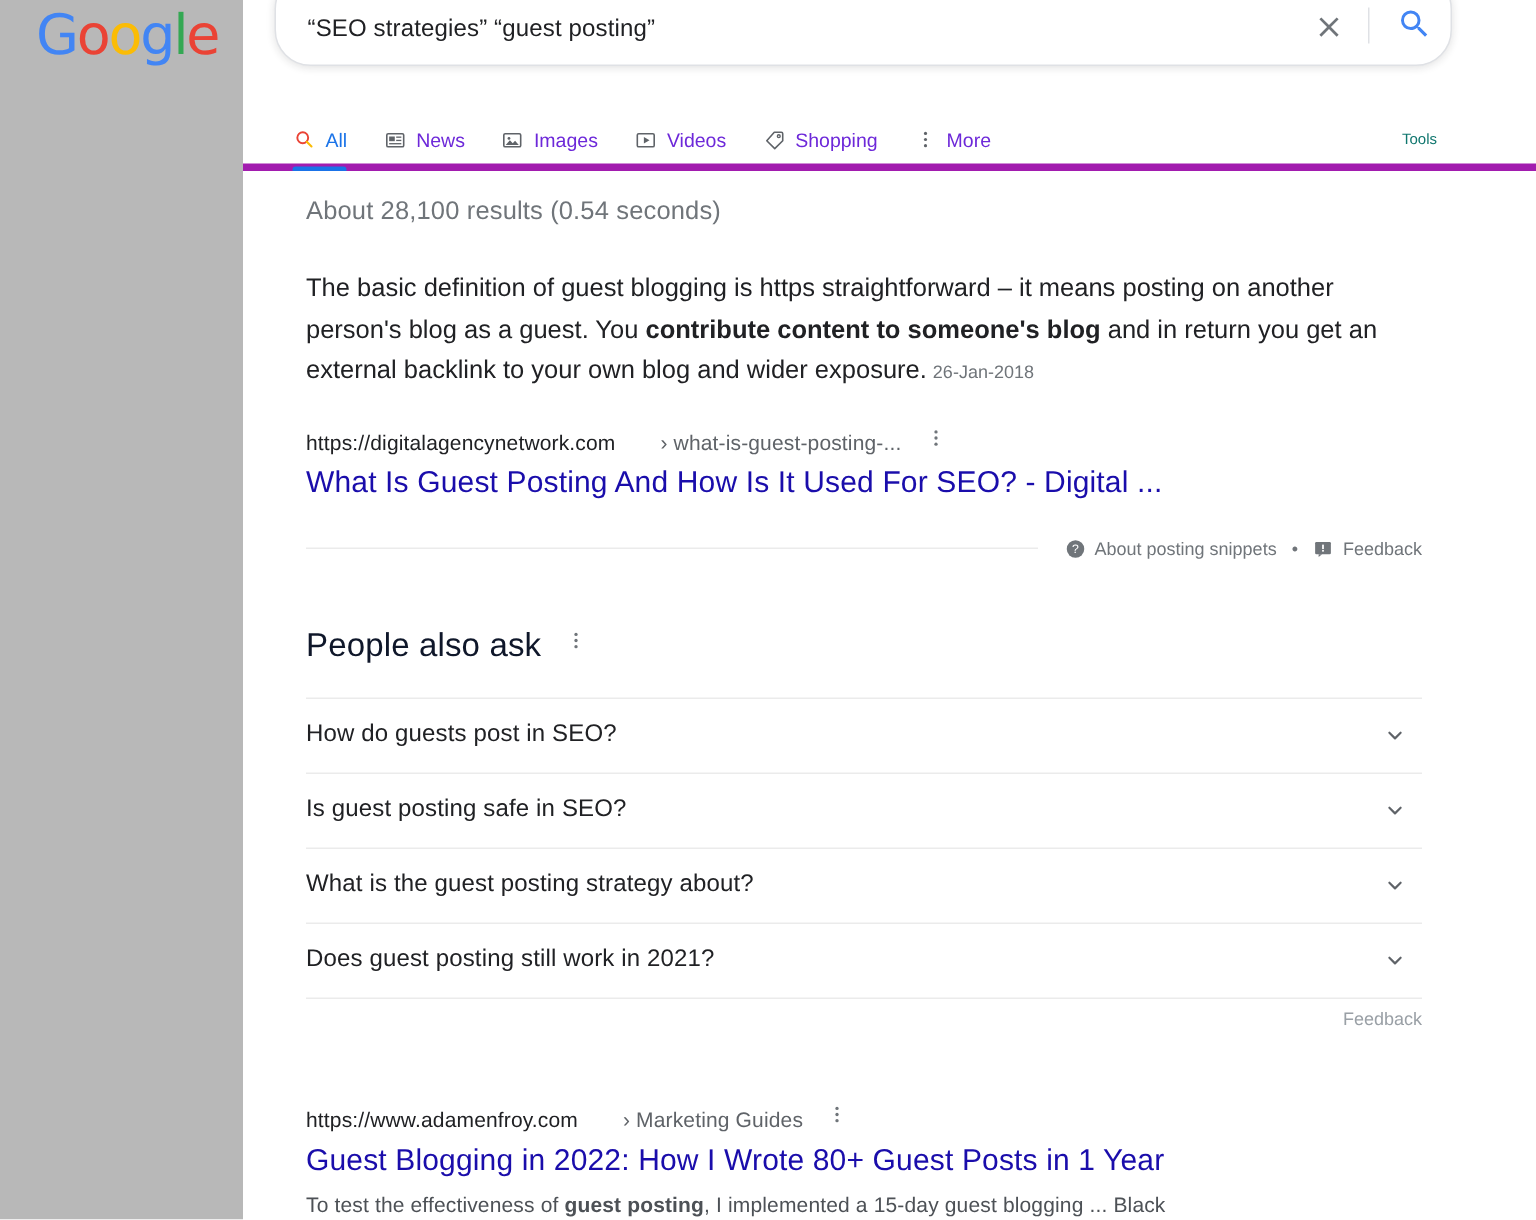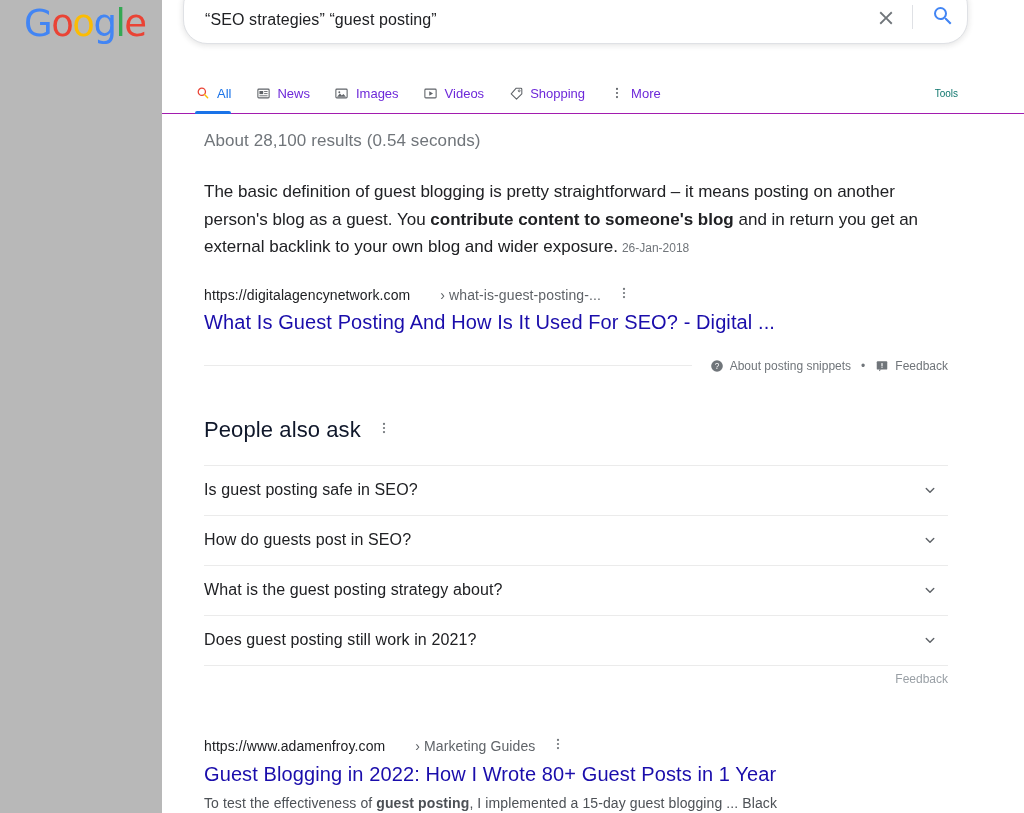--- a/index.html
+++ b/index.html
@@ -49,21 +49,21 @@
   .g-logo .g1 { color: #34A853; }
   .g-logo .r2 { color: #EA4335; }
 
   
   .header {
     position: absolute;
     left: 0; top: 0;
     width: 1024px;
     height: 114px;
     background: #ffffff;
-    border-bottom: 1px solid #a21caf;
+    border-bottom: 5px solid #a21caf;
     box-sizing: border-box;
   }
 
   .search-box {
     position: absolute;
     left: 183px;
     top: -18px;
     width: 785px;
     height: 62px;
     border: 1px solid #dfe1e5;
@@ -412,21 +412,21 @@
     <span>Tools</span>
   </div>
 </div>
 
 <div class="main">
   <div class="col">
 
     <div class="result-stats">About 28,100 results (0.54 seconds)</div>
 
     <div class="snippet">
-      <div class="snippet-text"><span>The basic definition of guest blogging is pretty straightforward – it means posting on another person's blog as a guest. You </span><b>contribute content to someone's blog</b><span> and in return you get an external backlink to your own blog and wider exposure.</span><span class="snippet-date">26-Jan-2018</span></div>
+      <div class="snippet-text"><span>The basic definition of guest blogging is https straightforward – it means posting on another person's blog as a guest. You </span><b>contribute content to someone's blog</b><span> and in return you get an external backlink to your own blog and wider exposure.</span><span class="snippet-date">26-Jan-2018</span></div>
 
       <div class="src-line">
         <div class="src-url"><span>https://digitalagencynetwork.com</span><span class="path"> › what-is-guest-posting-...</span></div>
         <div class="kebab">
           <span>
             <svg width="14" height="14" viewBox="0 0 24 24">
                 <circle cx="12" cy="5" r="1.9" fill="#70757a"></circle>
                 <circle cx="12" cy="12" r="1.9" fill="#70757a"></circle>
                 <circle cx="12" cy="19" r="1.9" fill="#70757a"></circle>
               </svg>
@@ -472,30 +472,30 @@
                 <circle cx="12" cy="12" r="1.9" fill="#70757a"></circle>
                 <circle cx="12" cy="19" r="1.9" fill="#70757a"></circle>
               </svg>
           </span>
         </div>
       </div>
 
       <div class="paa-list">
 
         <div class="paa-item">
-          <span class="paa-q">Is guest posting safe in SEO?</span>
+          <span class="paa-q">How do guests post in SEO?</span>
           <span class="chev">
             <svg width="18" height="18" viewBox="0 0 24 24">
                 <path d="M7 10l5 5 5-5" fill="none" stroke="#5f6368" stroke-width="1.9" stroke-linecap="round" stroke-linejoin="round"></path>
               </svg>
           </span>
         </div>
 
         <div class="paa-item">
-          <span class="paa-q">How do guests post in SEO?</span>
+          <span class="paa-q">Is guest posting safe in SEO?</span>
           <span class="chev">
             <svg width="18" height="18" viewBox="0 0 24 24">
                 <path d="M7 10l5 5 5-5" fill="none" stroke="#5f6368" stroke-width="1.9" stroke-linecap="round" stroke-linejoin="round"></path>
               </svg>
           </span>
         </div>
 
         <div class="paa-item">
           <span class="paa-q">What is the guest posting strategy about?</span>
           <span class="chev">

